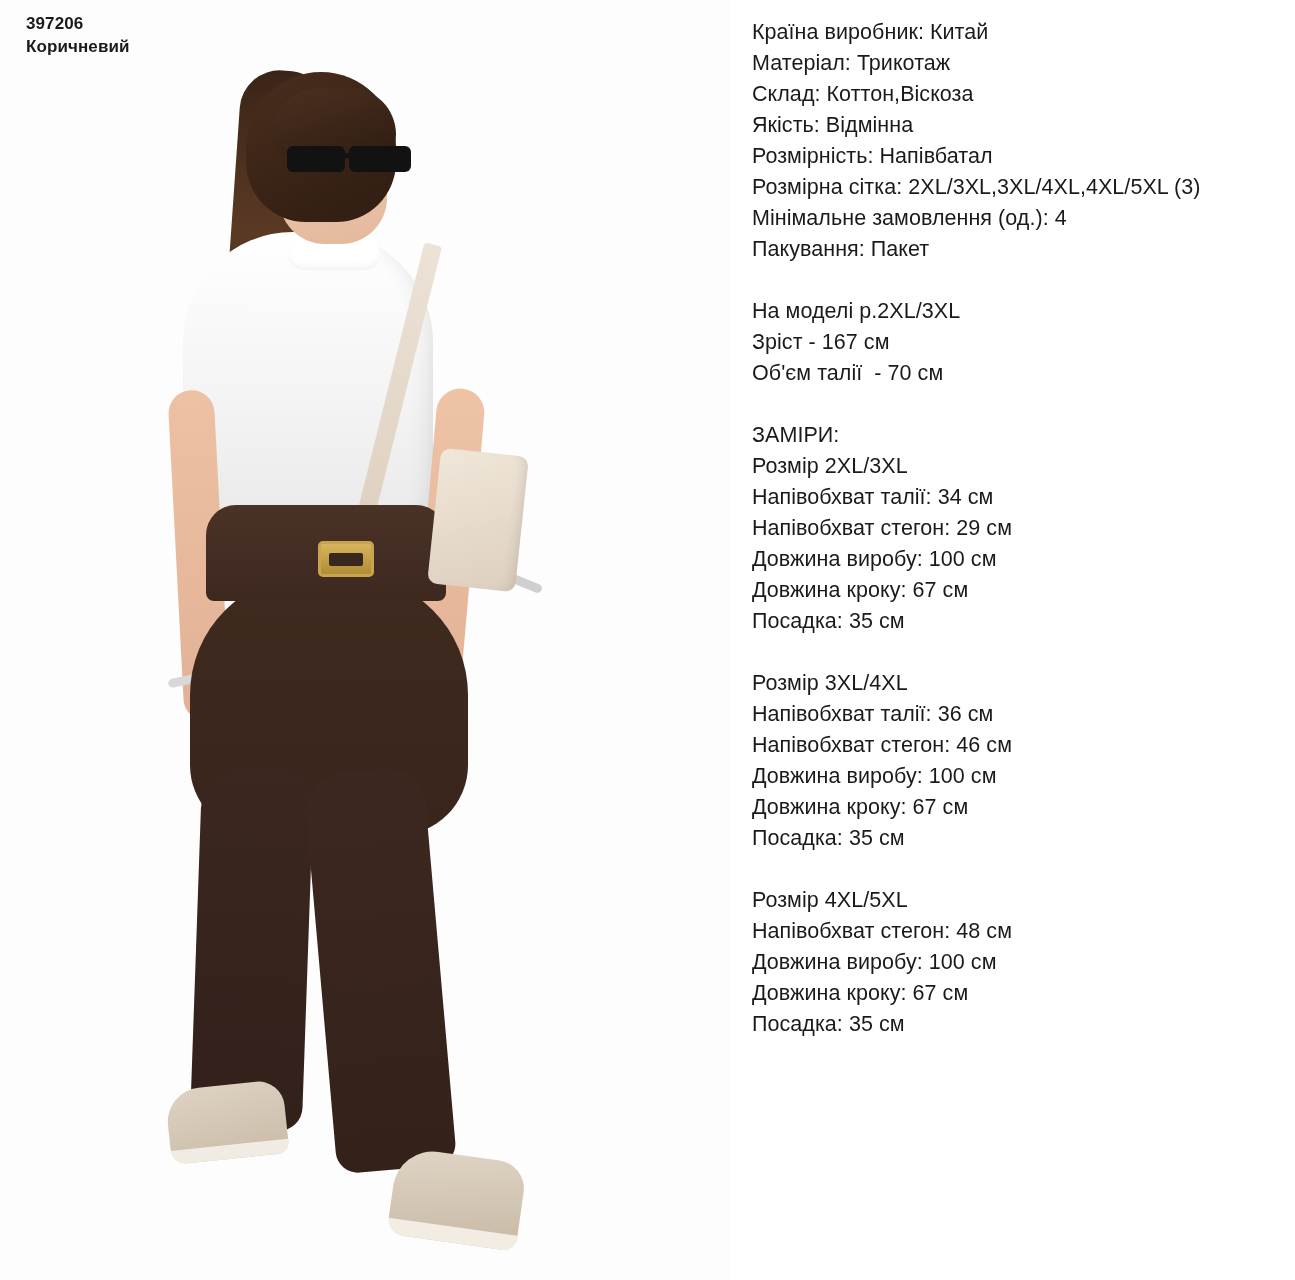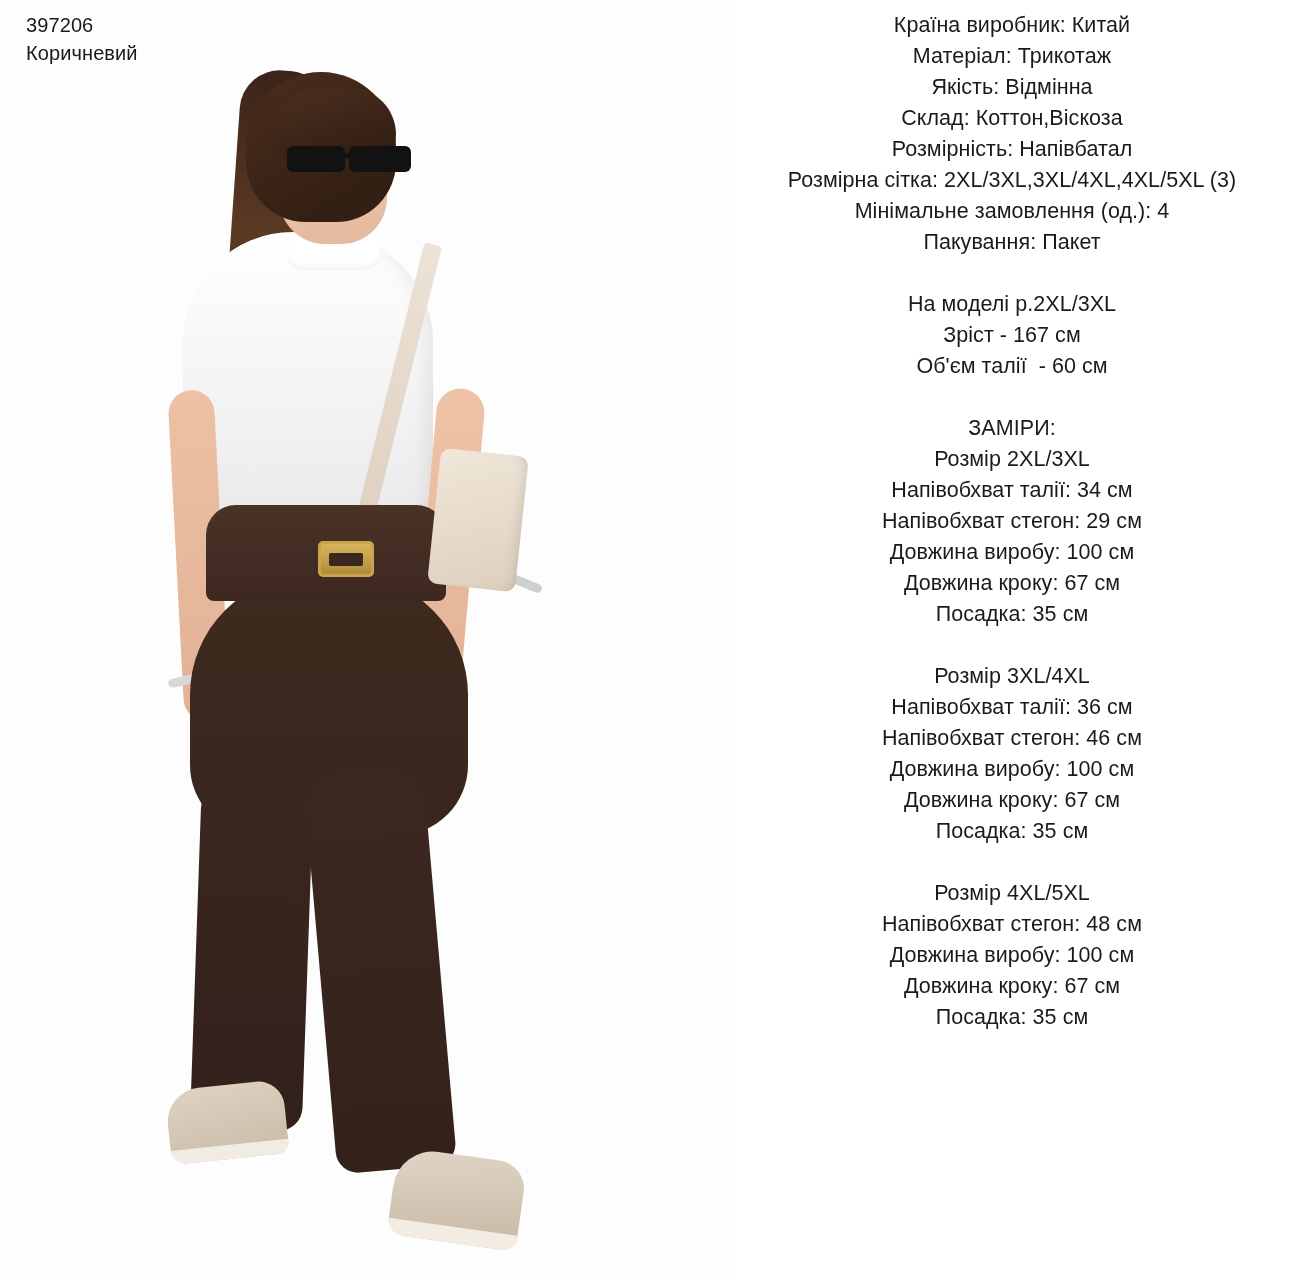--- a/index.html
+++ b/index.html
@@ -34,23 +34,24 @@
   }
 
   .product-meta {
     position: absolute;
     left: 26px;
     top: 12px;
     z-index: 5;
     line-height: 1.38;
   }
   .product-meta div {
-    font-size: 20px;
+    font-size: 17px;
     color: #1a1a1a;
     letter-spacing: 0.1px;
+    font-weight: bold;
   }
 
   
   .photo {
     position: absolute;
     left: 0;
     top: 0;
     width: 730px;
     height: 1280px;
     background: #fdfdfd;
@@ -303,23 +304,22 @@
     left: 0; bottom: 0;
     width: 130px; height: 16px;
     background: #f2ece3;
     border-radius: 0 0 14px 18px;
   }
 
   
   .spec-col {
     position: absolute;
     left: 752px;
-    top: 10px;
+    top: 17px;
     width: 520px;
-    text-align: center;
   }
   .spec-block { margin-bottom: 0; }
   .spec-line {
     font-size: 21.5px;
     line-height: 31px;
     color: #1a1a1a;
     white-space: pre;
     letter-spacing: 0.05px;
   }
   .gap-l { height: 31px; }
@@ -364,34 +364,34 @@
       <div class="shoe-l"></div>
       <div class="shoe-r"></div>
     </div>
   </div>
 
   <div class="spec-col">
 
     <div class="spec-block">
       <div class="spec-line">Країна виробник: Китай</div>
       <div class="spec-line">Матеріал: Трикотаж</div>
+      <div class="spec-line">Склад: Коттон,Віскоза</div>
       <div class="spec-line">Якість: Відмінна</div>
-      <div class="spec-line">Склад: Коттон,Віскоза</div>
       <div class="spec-line">Розмірність: Напівбатал</div>
       <div class="spec-line">Розмірна сітка: 2XL/3XL,3XL/4XL,4XL/5XL (3)</div>
       <div class="spec-line">Мінімальне замовлення (од.): 4</div>
       <div class="spec-line">Пакування: Пакет</div>
     </div>
 
     <div class="gap-l"></div>
 
     <div class="spec-block">
       <div class="spec-line">На моделі р.2XL/3XL</div>
       <div class="spec-line">Зріст - 167 см</div>
-      <div class="spec-line">Об'єм талії  - 60 см</div>
+      <div class="spec-line">Об'єм талії  - 70 см</div>
     </div>
 
     <div class="gap-m"></div>
 
     <div class="spec-block">
       <div class="spec-line">ЗАМІРИ:</div>
     </div>
 
     <div class="spec-block">
       <div class="spec-line">Розмір 2XL/3XL</div>

